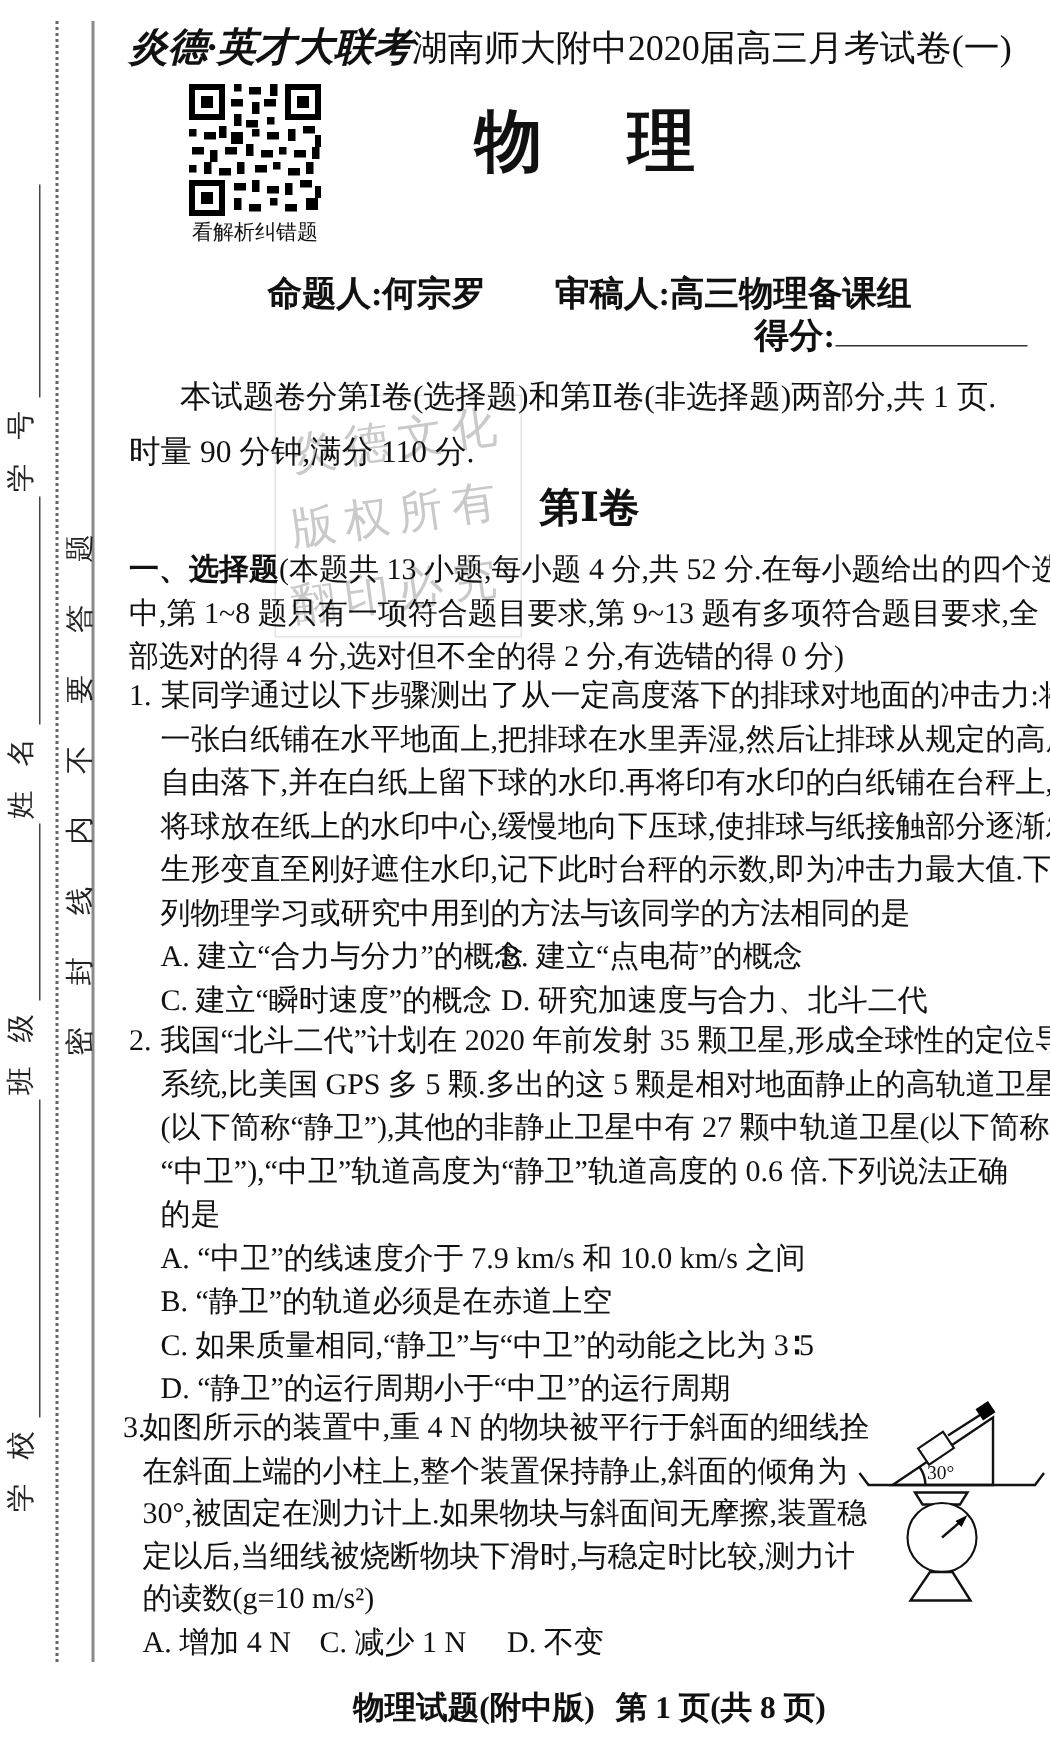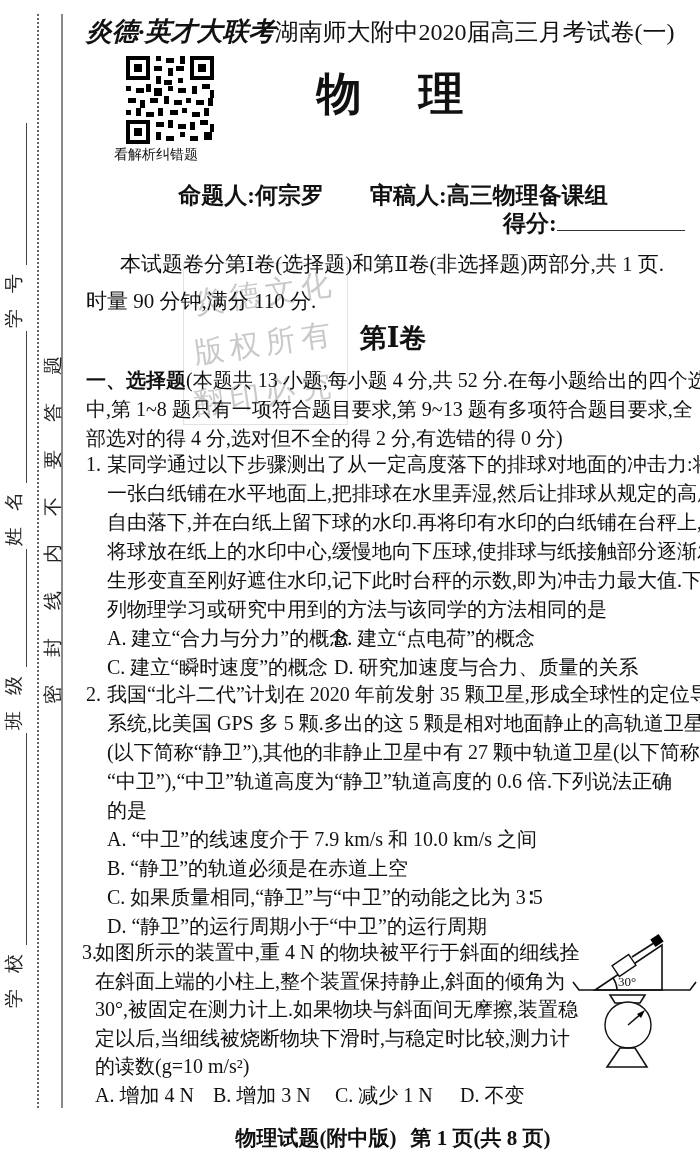--- a/index.html
+++ b/index.html
@@ -20,21 +20,21 @@
   
   .watermark{position:absolute;left:183px;top:263px;width:165px;height:162px;
              border:1px solid #e2e2e2;color:#c9c9c9;font-size:30px;letter-spacing:6px;
              text-align:center;display:flex;flex-direction:column;justify-content:space-around;
              padding:4px 0;box-sizing:border-box;}
   .watermark div{transform:rotate(-8deg);}
   
   .hdr{position:absolute;left:86px;top:14px;width:614px;font-size:24px;white-space:nowrap;}
   .brand{font-weight:bold;font-style:italic;font-size:26px;}
   .qr{position:absolute;left:124px;top:54px;width:92px;height:92px;}
-  .qr-cap{position:absolute;left:114px;top:146px;width:112px;text-align:left;font-size:14px;}
+  .qr-cap{position:absolute;left:114px;top:146px;width:112px;text-align:center;font-size:14px;}
   .subject{position:absolute;left:86px;top:64px;width:614px;text-align:center;
            font-size:45px;font-weight:bold;letter-spacing:6px;}
   .setters{position:absolute;left:86px;top:180px;width:614px;text-align:center;
            font-size:23px;font-weight:bold;white-space:nowrap;}
   .score{position:absolute;left:503px;top:208px;font-size:23px;font-weight:bold;white-space:nowrap;}
   .score-line{display:inline-block;width:128px;height:22px;border-bottom:1.5px solid #333;}
   
   .intro{position:absolute;left:86px;top:246px;width:610px;font-size:21px;line-height:37px;}
   .intro .indent{text-indent:34px;white-space:nowrap;}
   .intro div{white-space:nowrap;}
@@ -180,21 +180,21 @@
     <div class="ql">自由落下,并在白纸上留下球的水印.再将印有水印的白纸铺在台秤上,</div>
     <div class="ql">将球放在纸上的水印中心,缓慢地向下压球,使排球与纸接触部分逐渐发</div>
     <div class="ql">生形变直至刚好遮住水印,记下此时台秤的示数,即为冲击力最大值.下</div>
     <div class="ql">列物理学习或研究中用到的方法与该同学的方法相同的是</div>
     <div class="ql orow">
         <span class="oc227">A. 建立“合力与分力”的概念</span>
         <span>B. 建立“点电荷”的概念</span>
       </div>
     <div class="ql orow">
         <span class="oc227">C. 建立“瞬时速度”的概念</span>
-        <span>D. 研究加速度与合力、质量的关系</span>
+        <span>D. 研究加速度与合力、北斗二代</span>
       </div>
   </div>
 
   <div class="q q2">
     <div class="ql"><span class="qn">2.</span><span>我国“北斗二代”计划在 2020 年前发射 35 颗卫星,形成全球性的定位导航</span></div>
     <div class="ql">系统,比美国 GPS 多 5 颗.多出的这 5 颗是相对地面静止的高轨道卫星</div>
     <div class="ql">(以下简称“静卫”),其他的非静止卫星中有 27 颗中轨道卫星(以下简称</div>
     <div class="ql">“中卫”),“中卫”轨道高度为“静卫”轨道高度的 0.6 倍.下列说法正确</div>
     <div class="ql">的是</div>
     <div class="ql">A. “中卫”的线速度介于 7.9 km/s 和 10.0 km/s 之间</div>
@@ -204,21 +204,20 @@
   </div>
 
   <div class="q q3">
     <div class="ql"><span class="qn">3.</span><span>如图所示的装置中,重 4 N 的物块被平行于斜面的细线拴</span></div>
     <div class="ql">在斜面上端的小柱上,整个装置保持静止,斜面的倾角为</div>
     <div class="ql">30°,被固定在测力计上.如果物块与斜面间无摩擦,装置稳</div>
     <div class="ql">定以后,当细线被烧断物块下滑时,与稳定时比较,测力计</div>
     <div class="ql">的读数(g=10 m/s²)</div>
     <div class="ql orow">
         <span class="ow118">A. 增加 4 N</span>
-        <span class="ow122">B. 增加 3 N</span>
         <span class="ow125">C. 减少 1 N</span>
         <span>D. 不变</span>
       </div>
   </div>
 
   <svg class="fig" width="130" height="140" viewBox="0 0 130 140">
 
     <path class="ln" d="M1 49 L7 57 L118 57 L124 49"></path>
 
     <path class="ln" d="M23 57 L90 57 L90 12 Z"></path>

